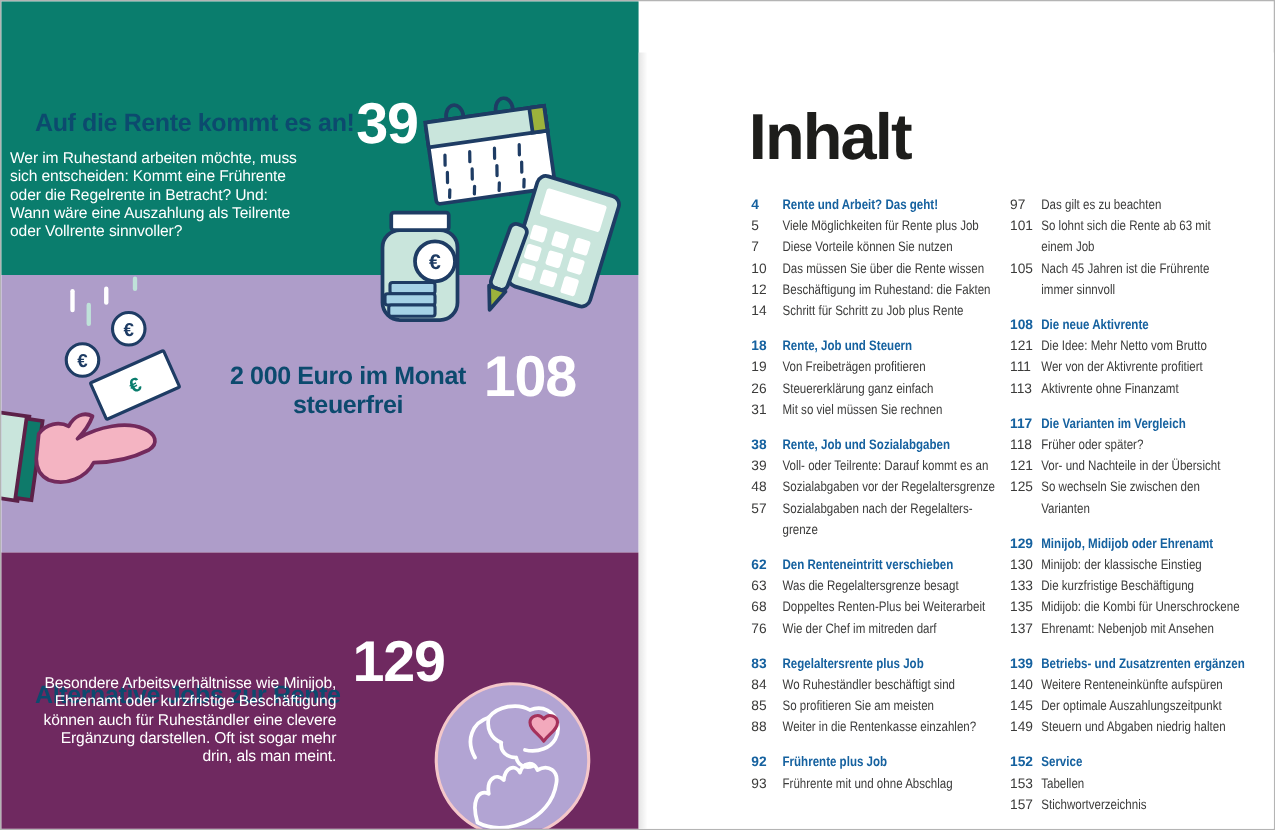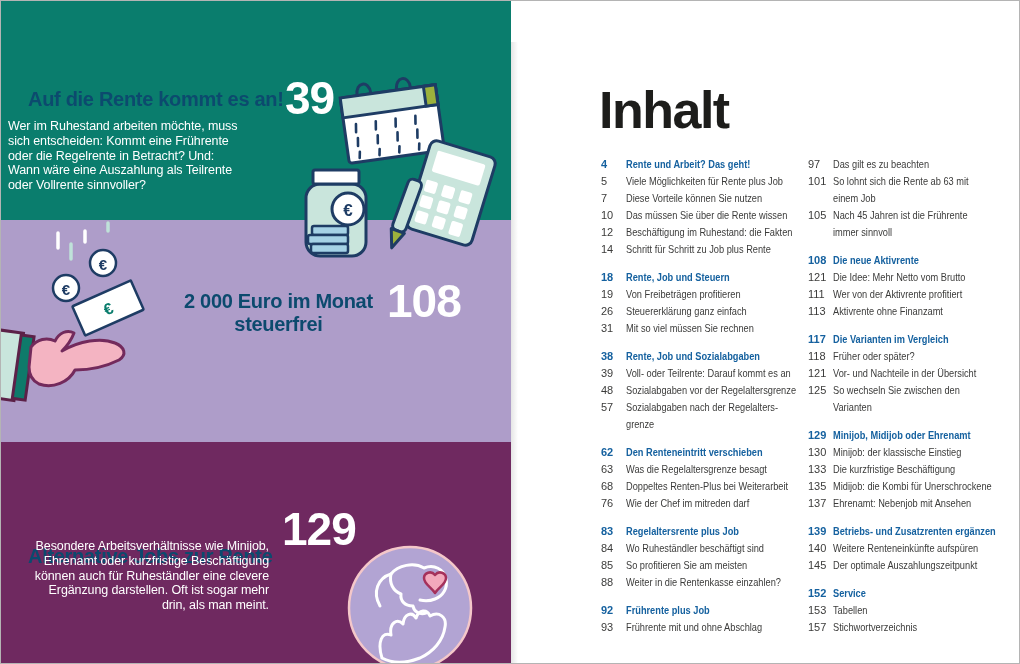--- a/index.html
+++ b/index.html
@@ -371,20 +371,24 @@
             <span class="toc-label">Betriebs- und Zusatzrenten ergänzen</span>
           </div>
           <div class="toc-row entry">
             <span class="toc-num">140</span>
             <span class="toc-label">Weitere Renteneinkünfte aufspüren</span>
           </div>
           <div class="toc-row entry">
             <span class="toc-num">145</span>
             <span class="toc-label">Der optimale Auszahlungszeitpunkt</span>
           </div>
+          <div class="toc-row entry">
+            <span class="toc-num">149</span>
+            <span class="toc-label">Steuern und Abgaben niedrig halten</span>
+          </div>
         </div>
         <div class="toc-section">
           <div class="toc-row header">
             <span class="toc-num">152</span>
             <span class="toc-label">Service</span>
           </div>
           <div class="toc-row entry">
             <span class="toc-num">153</span>
             <span class="toc-label">Tabellen</span>
           </div>

